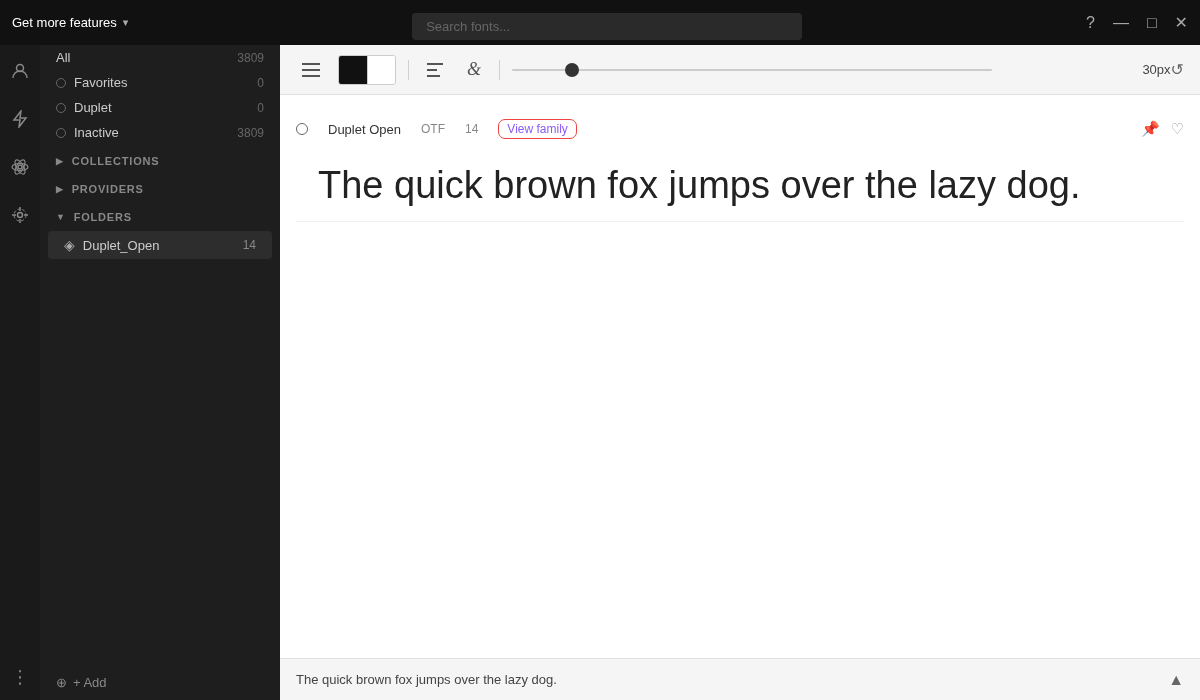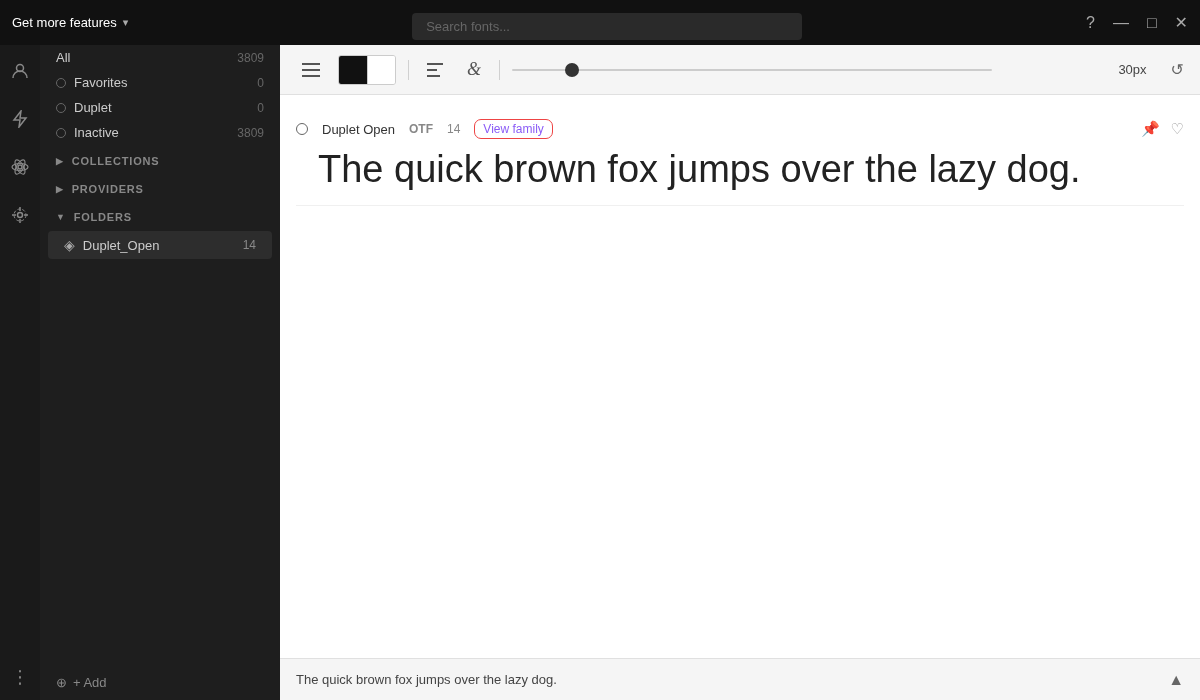--- a/index.html
+++ b/index.html
@@ -206,21 +206,21 @@
       border-radius: 3px;
       overflow: hidden;
       cursor: pointer;
     }
     .color-black { width: 28px; height: 28px; background: #111; }
     .color-white { width: 28px; height: 28px; background: #fff; border-left: 1px solid #ccc; }
 
     .font-size-control {
       display: flex;
       align-items: center;
-      gap: 24px;
+      gap: 0;
       margin-left: auto;
     }
     .font-size-label { font-size: 13px; color: #444; }
     .slider-container {
       flex: 1;
       display: flex;
       align-items: center;
     }
     .font-slider {
       width: 480px;
@@ -253,33 +253,33 @@
       padding: 16px;
       background: #fff;
     }
     .font-item {
       padding: 8px 0 12px;
       border-bottom: 1px solid #f0f0f0;
     }
     .font-item-header {
       display: flex;
       align-items: center;
-      gap: 14px;
-      margin-bottom: 8px;
+      gap: 20px;
+      margin-bottom: 24px;
     }
     .font-radio {
       width: 12px;
       height: 12px;
       border-radius: 50%;
       border: 1.5px solid #666;
       display: inline-block;
       flex-shrink: 0;
     }
     .font-name { font-size: 13px; color: #333; font-weight: 500; }
-    .font-type { font-size: 12px; color: #888; font-weight: bold; }
+    .font-type { font-size: 12px; color: #888; }
     .font-count { font-size: 12px; color: #888; }
     .view-family-btn {
       font-size: 12px;
       color: #8b5cf6;
       border: 1.5px solid #e44;
       border-radius: 7px;
       padding: 2px 8px;
       background: none;
       cursor: pointer;
     }

